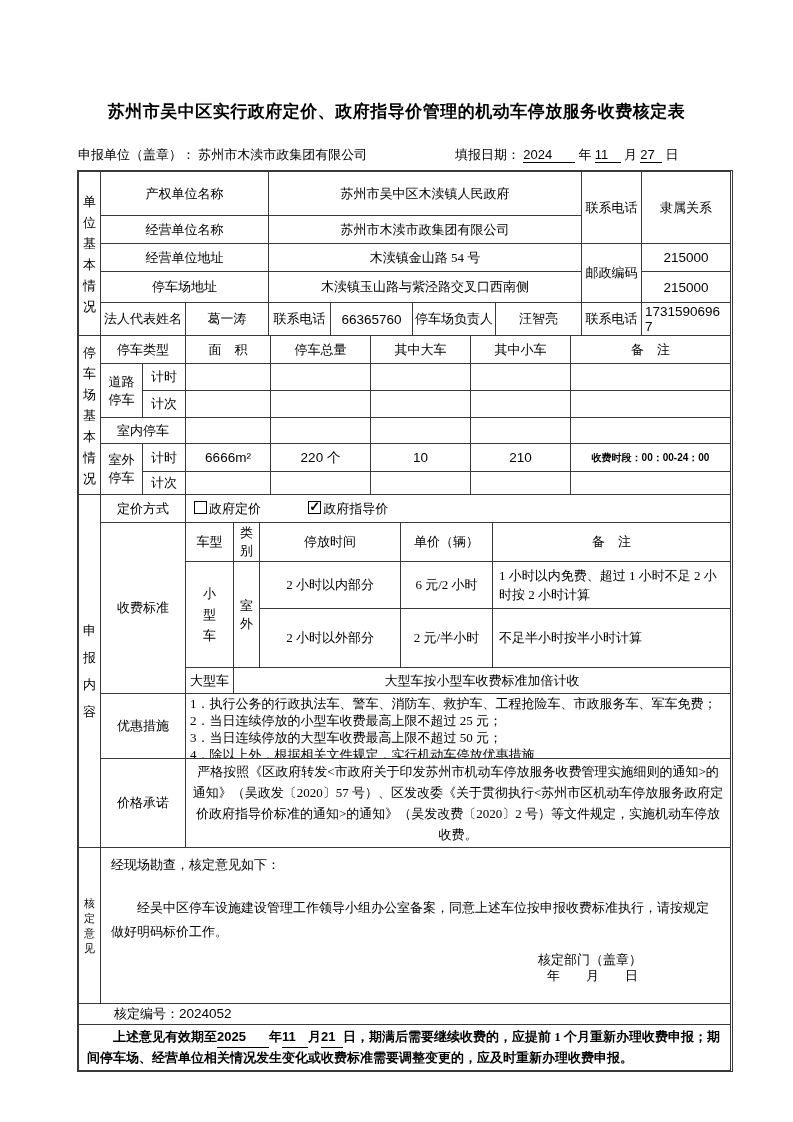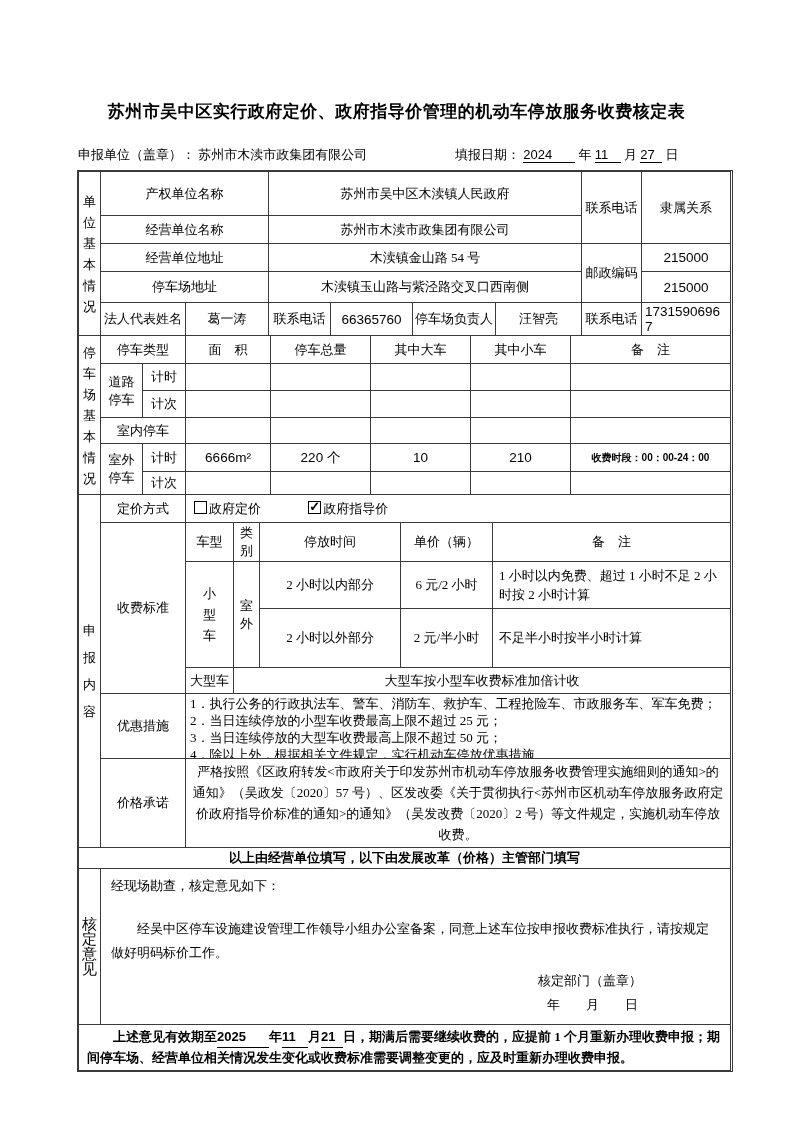--- a/index.html
+++ b/index.html
@@ -19,34 +19,34 @@
   .u.yr{min-width:52px;} .u.mo{min-width:26px;} .u.dy{min-width:22px;}
 
   .tbl-wrap{position:absolute;top:170px;left:77px;width:654px;border:1px solid #3a3a3a;}
   table{border-collapse:collapse;table-layout:fixed;width:652px;margin-top:-1px;}
   table.first{margin-top:0;}
   td{border:1px solid #3a3a3a;font-size:13px;text-align:center;vertical-align:middle;
      padding:1px 3px;overflow:hidden;word-break:break-all;}
   td.left{text-align:left;}
   .vlabel{line-height:21px;padding:0 2px;}
   .vlabel-wide{line-height:27px;padding:0 2px;}
-  .vsmall{font-size:15px;line-height:15px;padding:0 1px;}
+  .vsmall{font-size:11px;line-height:15px;padding:0 1px;}
   .num{font-family:"Liberation Sans","DejaVu Sans",sans-serif;font-size:13.5px;}
   .small-remark{font-size:10px;font-weight:600;font-family:"Liberation Sans","DejaVu Sans",sans-serif;}
   .vert-inline{display:inline-block;width:15px;line-height:21px;vertical-align:middle;}
   .cb{display:inline-block;width:11px;height:11px;border:1px solid #000;position:relative;
       vertical-align:-1px;margin-right:2px;background:#fff;}
   .cb.checked::after{content:"\2713";position:absolute;left:0px;top:-3px;font-size:13px;font-weight:bold;}
   .opt{margin-right:44px;}
   .list-clip{height:62px;overflow:hidden;line-height:17px;text-align:left;padding:1px 4px;}
   .promise{line-height:21px;text-align:center;padding:2px 5px;}
   .verdict-cell{position:relative;height:139px;text-align:left;vertical-align:top;padding:8px 10px;}
   .verdict-op{ text-indent:2em;line-height:24px;margin-top:22px;}
   .dept-line{position:absolute;right:88px;bottom:34px;}
-  .date-line{position:absolute;right:92px;bottom:10px;}
+  .date-line{position:absolute;right:92px;bottom:18px;}
   .bold-row{font-weight:bold;}
   .validity{font-weight:bold;text-align:left;line-height:20px;padding:2px 8px;}
   .validity .indent{display:inline-block;width:2em;}
   .footer-note{position:absolute;top:1012px;left:0;width:100%;text-align:center;font-size:13px;}
   .number-cell{text-align:left;padding-left:35px;}
 </style>
 </head>
 <body>
 
 <div class="page">
@@ -239,49 +239,51 @@
           </div>
         </td>
       </tr>
       <tr style="height:68px">
         <td>价格承诺</td>
         <td colspan="5" class="promise">严格按照《区政府转发&lt;市政府关于印发苏州市机动车停放服务收费管理实施细则的通知&gt;的通知》（吴政发〔2020〕57 号）、区发改委《关于贯彻执行&lt;苏州市区机动车停放服务政府定价政府指导价标准的通知&gt;的通知》（吴发改费〔2020〕2 号）等文件规定，实施机动车停放收费。</td>
       </tr>
     </tbody>
       </table>
 
-    <table>
-      <colgroup>
-          <col style="width:652px">
-        </colgroup>
-      <tbody>
-          <tr style="height:18px">
-        <td class="bold-row">以上由经营单位填写，以下由发展改革（价格）主管部门填写</td>
-      </tr>
-    </tbody>
-      </table>
 
     <table>
       <colgroup>
           <col style="width:22px">
           <col style="width:630px">
         </colgroup>
       <tbody>
           <tr style="height:139px">
         <td class="vsmall">核定意见</td>
         <td class="verdict-cell">
           <div>经现场勘查，核定意见如下：</div>
           <div class="verdict-op">经吴中区停车设施建设管理工作领导小组办公室备案，同意上述车位按申报收费标准执行，请按规定做好明码标价工作。</div>
           <div class="dept-line">核定部门（盖章）</div>
           <div class="date-line">年　　月　　日</div>
         </td>
       </tr>
     </tbody>
       </table>
 
+    <table>
+      <colgroup>
+          <col style="width:652px">
+        </colgroup>
+      <tbody>
+          <tr style="height:20px">
+        <td class="number-cell">
+          <span>核定编号：</span><span class="num">2024052</span>
+        </td>
+      </tr>
+    </tbody>
+      </table>
 
     <table>
       <colgroup>
           <col style="width:652px">
         </colgroup>
       <tbody>
           <tr style="height:40px">
         <td class="validity">
           <span class="indent"></span><span>上述意见有效期至</span><span class="u yr">2025</span><span>年</span><span class="u mo">11</span><span>月</span><span class="u dy">21</span><span>日</span><span>，期满后需要继续收费的，应提前 1 个月重新办理收费申报；期间停车场、经营单位相关情况发生变化或收费标准需要调整变更的，应及时重新办理收费申报。</span>
         </td>

